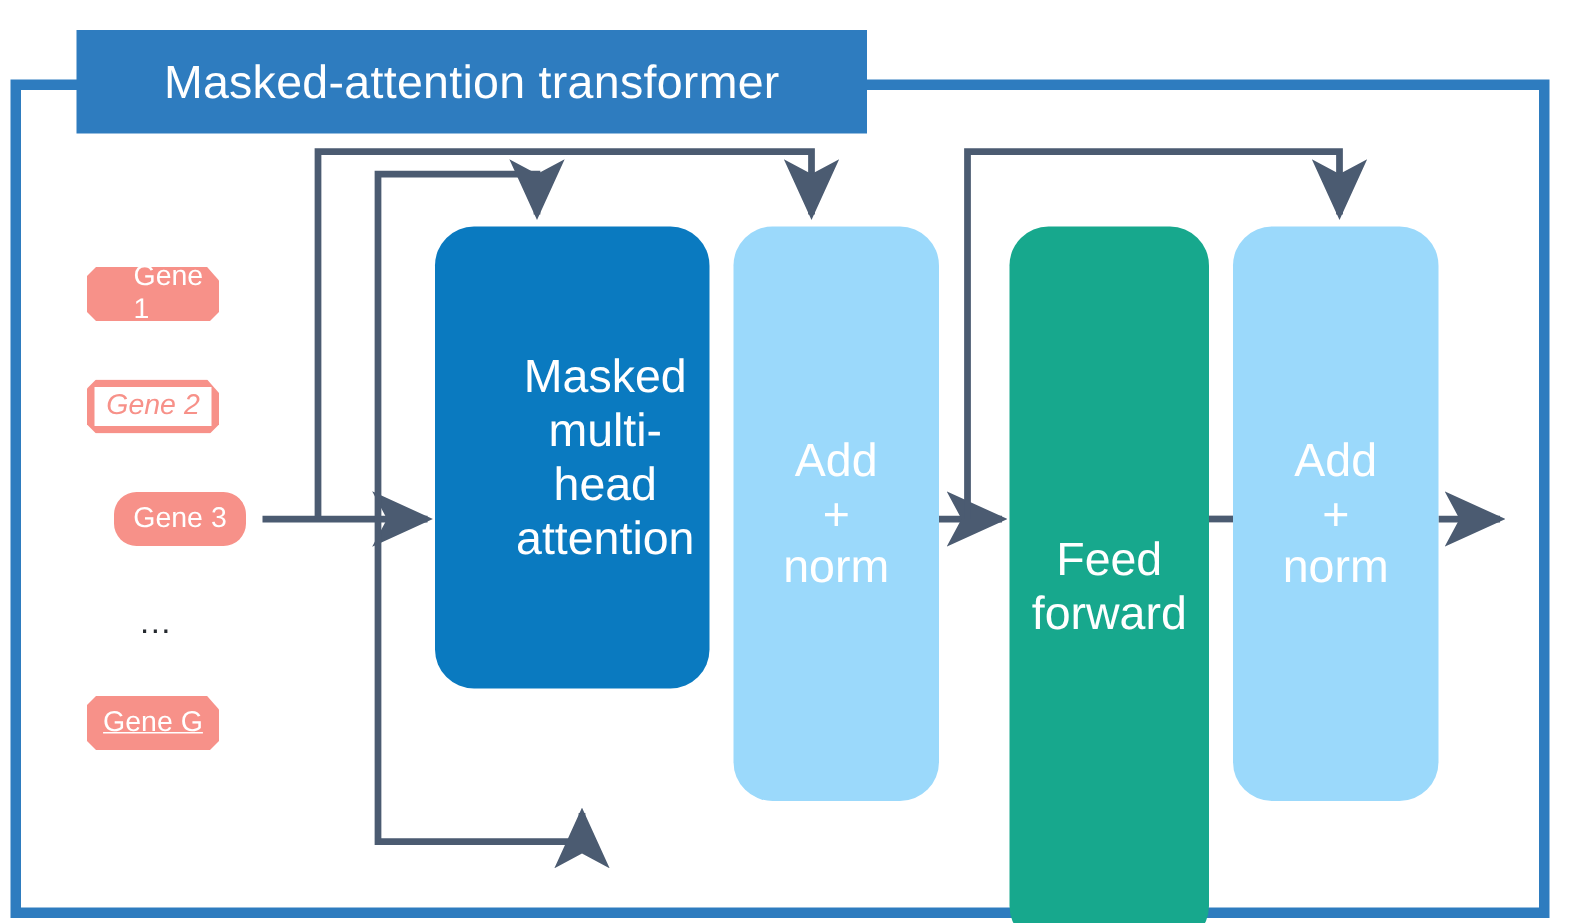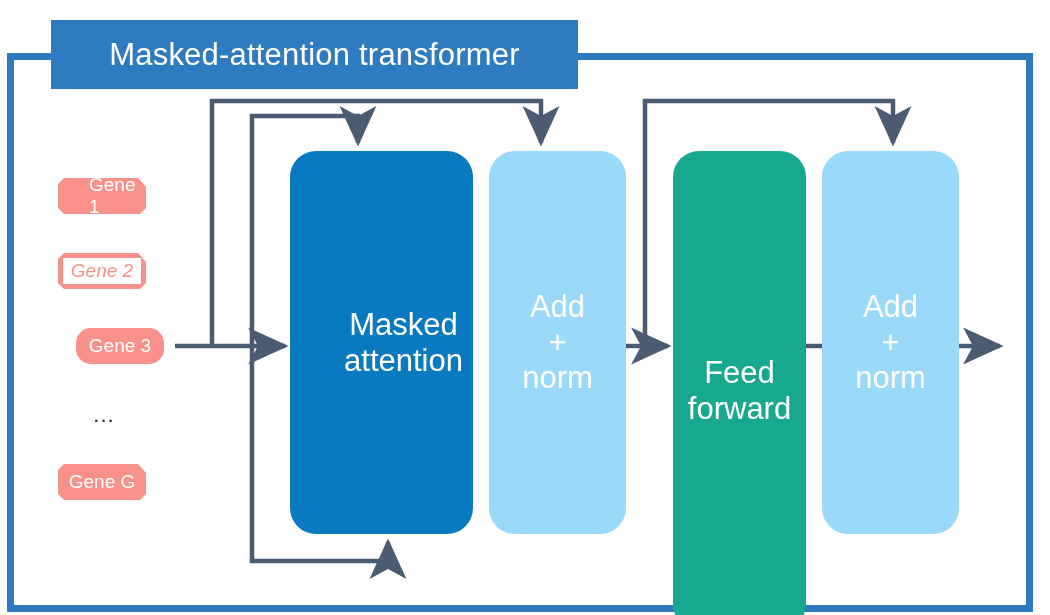--- a/index.html
+++ b/index.html
@@ -75,21 +75,21 @@
     display: flex;
     align-items: center;
     justify-content: center;
     color: #F79189;
     font-size: 19px;
     font-style: italic;
   }
   #gene-1 { left: 58px; top: 166px; padding-left: 31px; }
   #gene-2 { left: 58px; top: 241px; }
   #gene-3 { left: 76px; top: 316px; border-radius: 15px; }
-  #gene-g { left: 58px; top: 452px; }
+  #gene-g { left: 58px; top: 452px; text-decoration: underline; }
   #gene-ellipsis {
     position: absolute;
     left: 84px;
     top: 388px;
     width: 40px;
     height: 30px;
     font-size: 22px;
     color: #24292e;
     display: flex;
     align-items: center;
@@ -102,21 +102,21 @@
     border-radius: 26px;
     display: flex;
     align-items: center;
     justify-content: center;
     text-align: center;
     color: #ffffff;
     line-height: 1.16;
     box-sizing: border-box;
   }
   #block-mha {
-    left: 290px; top: 139px; width: 183px; height: 383px;
+    left: 290px; top: 139px; width: 183px; height: 308px;
     background: #0A7AC0;
     font-size: 31px;
     padding-left: 44px;
   }
   #block-addnorm-1 {
     left: 489px; top: 139px; width: 137px; height: 383px;
     background: #9BD9FB;
     font-size: 31px;
   }
   #block-ff {
@@ -196,20 +196,21 @@
 
   <div id="gene-ellipsis">...</div>
 
   <div class="gene solid" id="gene-g">
     <span>Gene G</span>
   </div>
 
   <div class="block" id="block-mha">
     <div>
       <span class="lbl">Masked</span>
+      <span class="lbl">multi-head</span>
       <span class="lbl">attention</span>
     </div>
   </div>
 
   <div class="block" id="block-addnorm-1">
     <div>
       <span class="lbl">Add</span>
       <span class="lbl">+</span>
       <span class="lbl">norm</span>
     </div>

